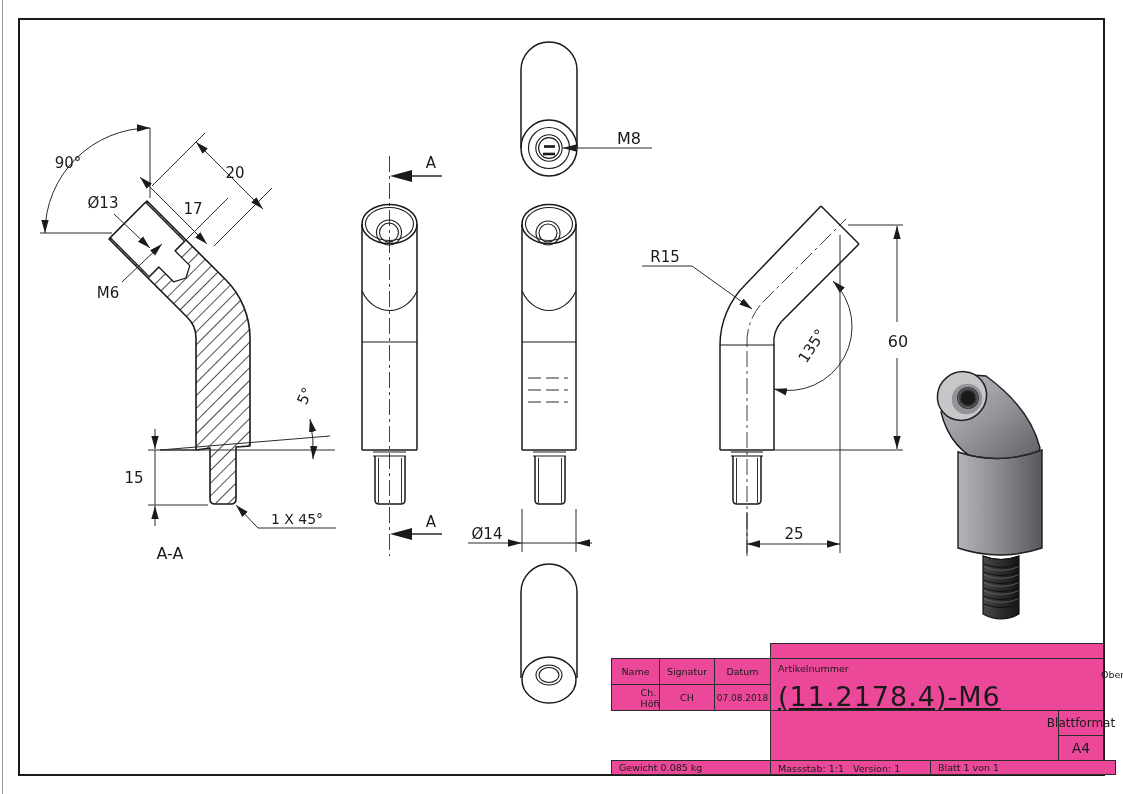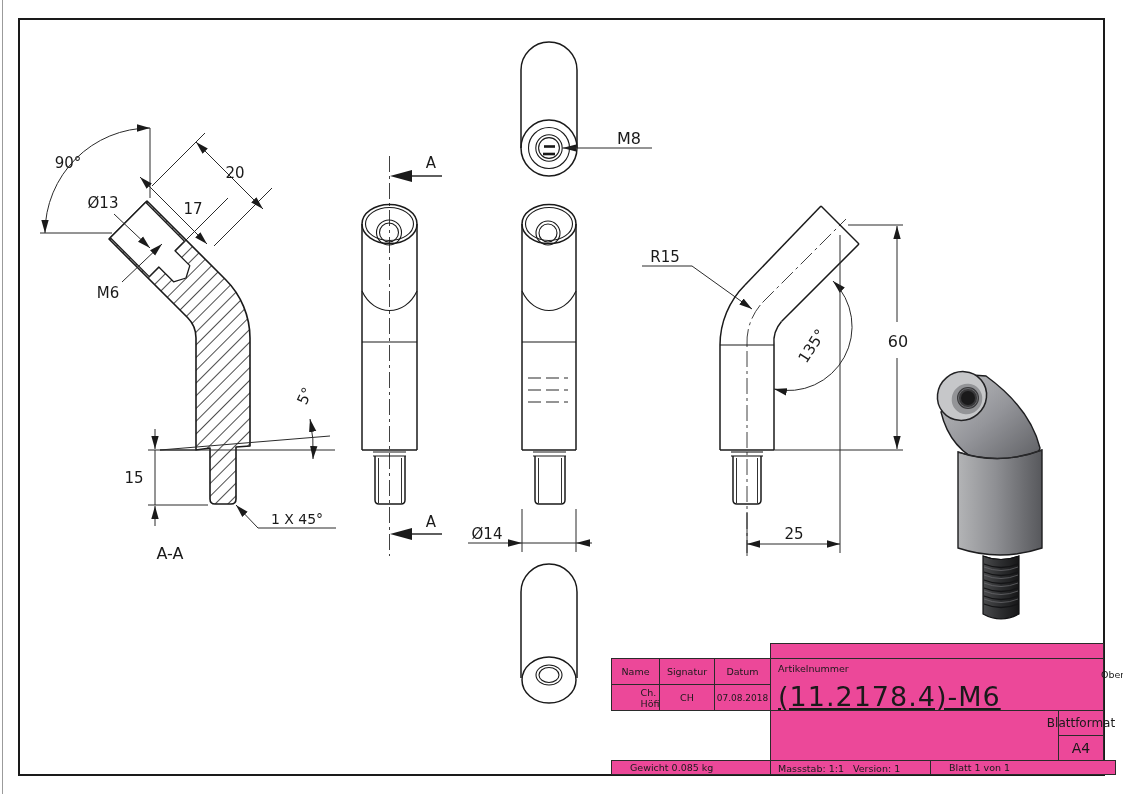--- a/index.html
+++ b/index.html
@@ -8,21 +8,21 @@
   .scan-edge{position:absolute;left:2px;top:0;width:1px;height:794px;background:#9b9b9b;}
   svg text{fill:#1a1a1a;}
   .dimtxt{font-size:15px;}
   .dimtxt-sm{font-size:14px;}
   .viewlbl{font-size:16px;}
 
   
   .tb{position:absolute;left:611px;top:643px;width:493px;height:132px;font-size:9.5px;}
   .tb .cell{position:absolute;box-sizing:border-box;border:1px solid #2b2b2b;background:#ec4899;}
   .tb .lbl{display:flex;align-items:center;justify-content:center;}
-  .tb .left{justify-content:flex-start;padding-left:18px;}
+  .tb .left{justify-content:flex-start;padding-left:7px;}
   .artnum{font-size:27px;letter-spacing:1px;white-space:nowrap;text-decoration:underline;}
   .a4{font-size:14px;}
 </style>
 </head>
 <body>
 
 <div class="page">
   <div class="scan-edge"></div>
 
   <svg width="1123" height="794" viewBox="0 0 1123 794">

